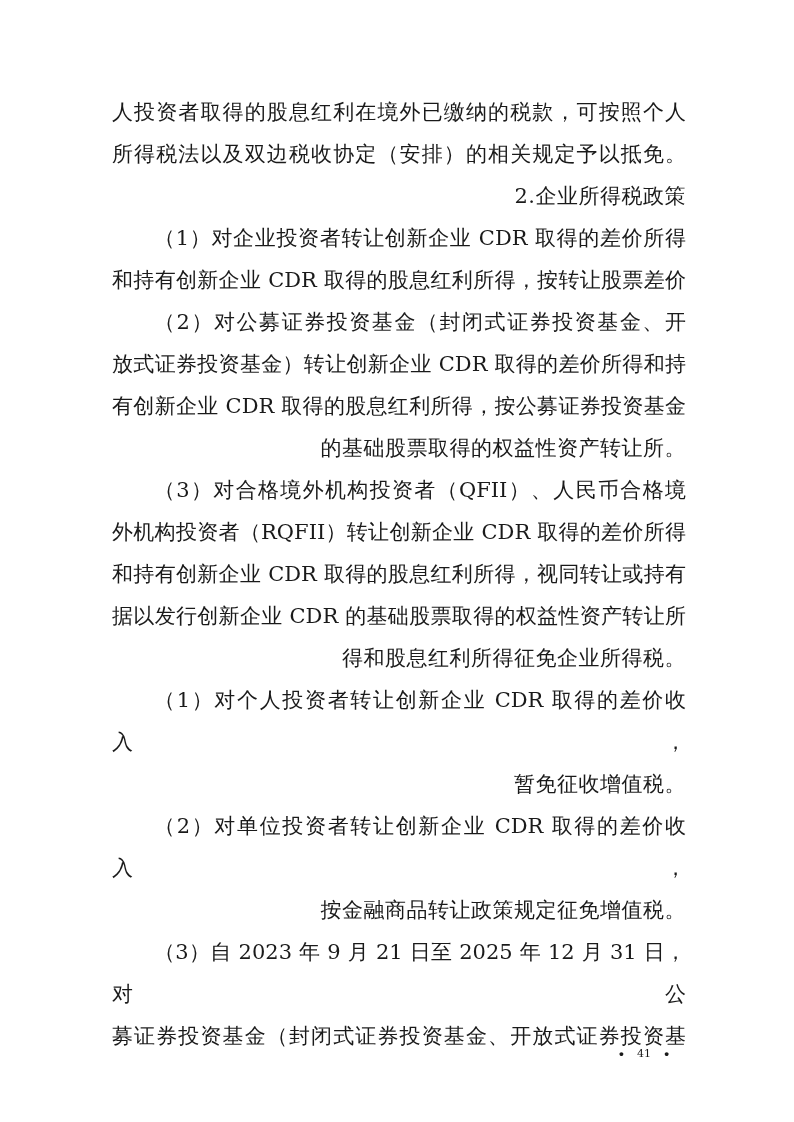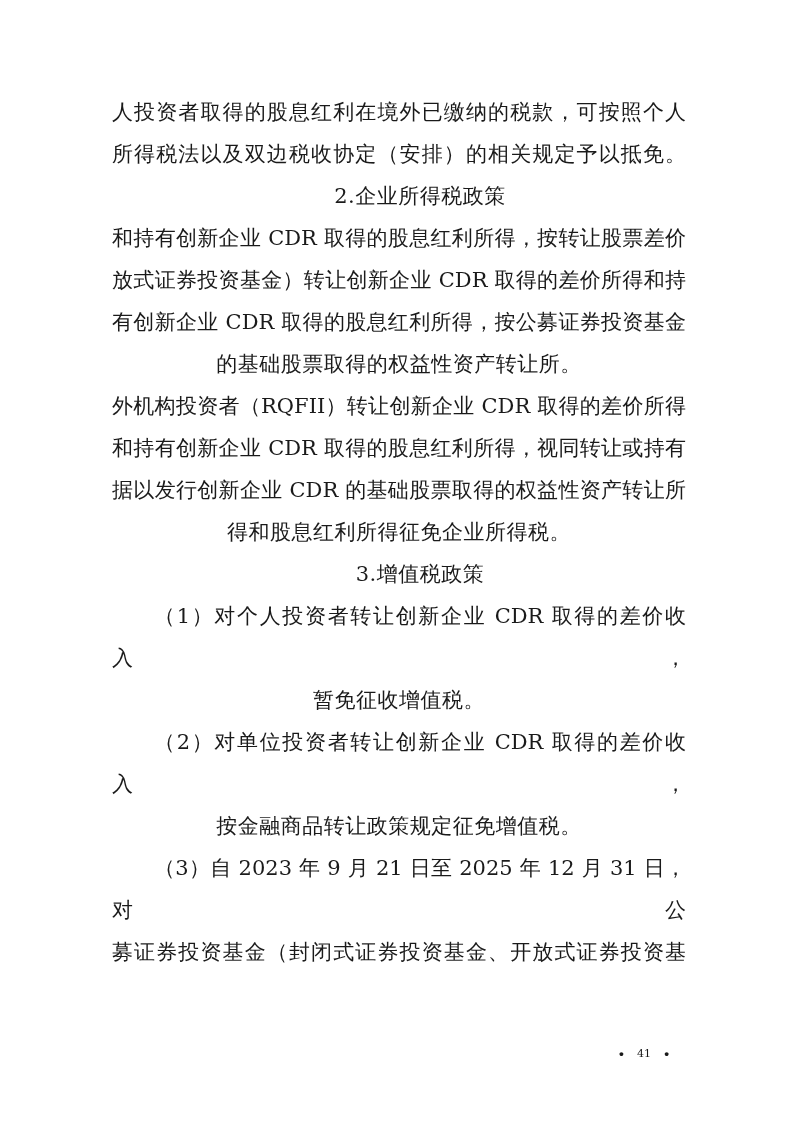--- a/index.html
+++ b/index.html
@@ -19,21 +19,21 @@
   .content {
     position: absolute;
     left: 112px;
     top: 91px;
     width: 574px;
   }
   .line {
     font-size: 21px;
     line-height: 42px;
     min-height: 42px;
-    text-align: center;
+    text-align: right;
     letter-spacing: 0.5px;
   }
   .line.jfull {
     text-align: justify;
     text-align-last: justify;
     letter-spacing: 0;
   }
   .line.ind {
     text-indent: 42px;
   }
@@ -62,29 +62,31 @@
 </style>
 </head>
 <body>
 
 <div class="page">
 
   <div class="content">
     <div class="line jfull">人投资者取得的股息红利在境外已缴纳的税款，可按照个人</div>
     <div class="line jfull">所得税法以及双边税收协定（安排）的相关规定予以抵免。</div>
     <div class="line ind">2.企业所得税政策</div>
+    <div class="line ind jfull">（1）对企业投资者转让创新企业 CDR 取得的差价所得</div>
     <div class="line jfull">和持有创新企业 CDR 取得的股息红利所得，按转让股票差价</div>
+    <div class="line ind jfull">（2）对公募证券投资基金（封闭式证券投资基金、开</div>
     <div class="line jfull">放式证券投资基金）转让创新企业 CDR 取得的差价所得和持</div>
     <div class="line jfull">有创新企业 CDR 取得的股息红利所得，按公募证券投资基金</div>
     <div class="line">的基础股票取得的权益性资产转让所。</div>
+    <div class="line ind jfull">（3）对合格境外机构投资者（QFII）、人民币合格境</div>
     <div class="line jfull">外机构投资者（RQFII）转让创新企业 CDR 取得的差价所得</div>
     <div class="line jfull">和持有创新企业 CDR 取得的股息红利所得，视同转让或持有</div>
     <div class="line jfull">据以发行创新企业 CDR 的基础股票取得的权益性资产转让所</div>
     <div class="line">得和股息红利所得征免企业所得税。</div>
-    <div class="line ind">3.增值税政策</div>
     <div class="line ind jfull">（1）对个人投资者转让创新企业 CDR 取得的差价收入，</div>
     <div class="line">暂免征收增值税。</div>
     <div class="line ind jfull">（2）对单位投资者转让创新企业 CDR 取得的差价收入，</div>
     <div class="line">按金融商品转让政策规定征免增值税。</div>
     <div class="line ind jfull">（3）自 2023 年 9 月 21 日至 2025 年 12 月 31 日，对公</div>
     <div class="line jfull">募证券投资基金（封闭式证券投资基金、开放式证券投资基</div>
   </div>
 
   <div class="footer">
     <span class="dot">·</span>

